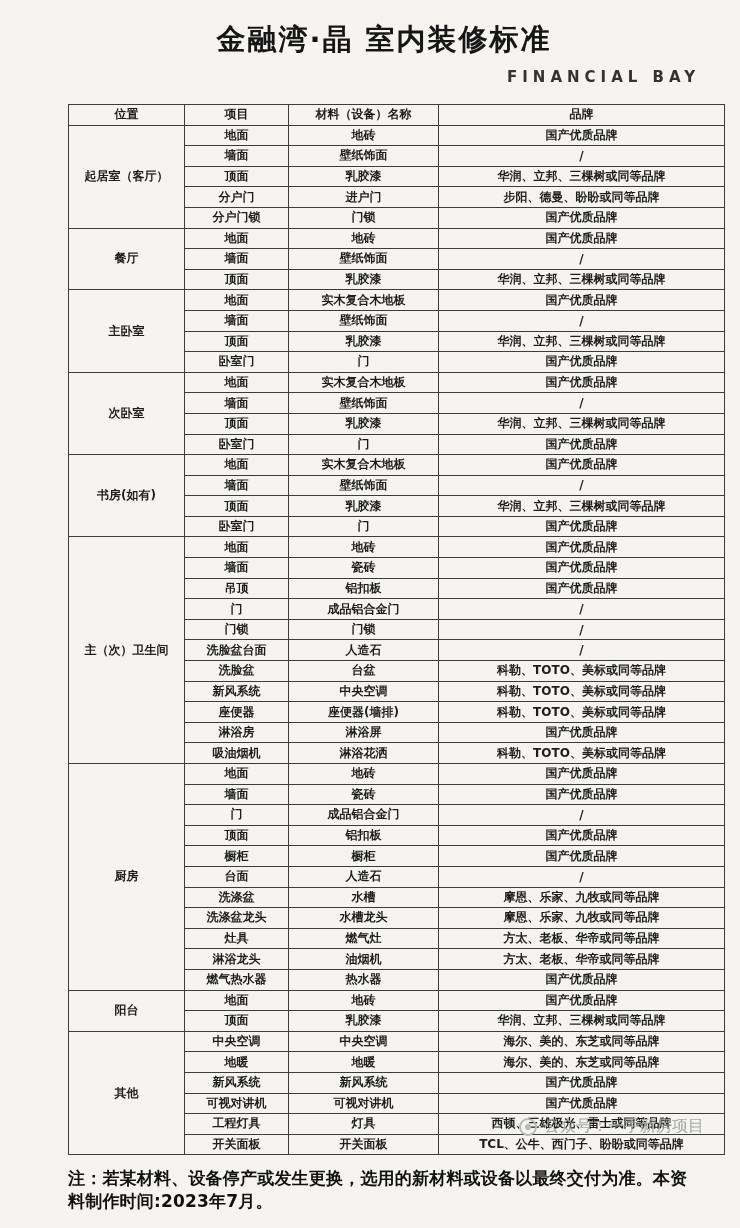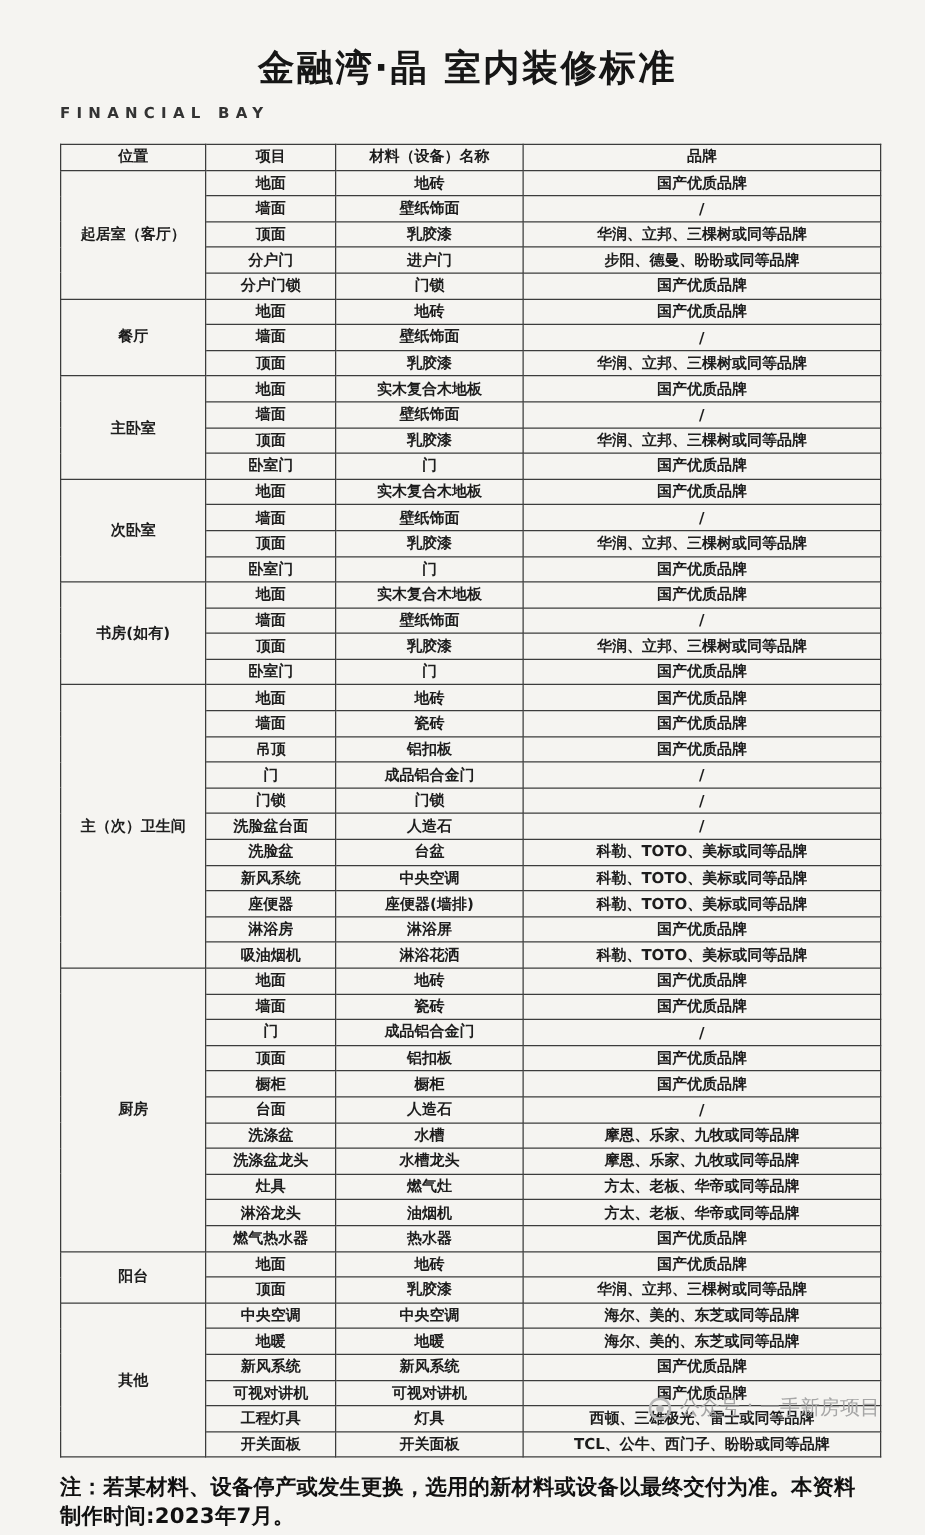--- a/index.html
+++ b/index.html
@@ -4,27 +4,27 @@
 <style>
   html,body{margin:0;padding:0;}
   body{
     width:740px;height:1228px;
     background:#f5f4f1;
     font-family:"DejaVu Sans","Liberation Sans",sans-serif;
     color:#1d1d1d;
     position:relative;
     overflow:hidden;
   }
-  .page{padding:14px 40px 0 48px;margin-top:15px;}
+  .page{padding:14px 40px 0 68px;}
   .title{
     font-size:29px;font-weight:bold;text-align:center;
     letter-spacing:2px;margin:6px 0 8px;color:#161616;
   }
   .subtitle{
-    font-size:12px;font-weight:bold;text-align:left;
+    font-size:15px;font-weight:bold;text-align:right;
     letter-spacing:5px;color:#333;margin-bottom:18px;
   }
   table.standards{
     border-collapse:collapse;width:656px;table-layout:fixed;
     background:transparent;
   }
   .standards th,.standards td{
     border:1px solid #3c3c3c;
     font-size:12px;font-weight:bold;text-align:center;vertical-align:middle;
     height:19.6px;padding:0 2px;overflow:hidden;white-space:nowrap;

